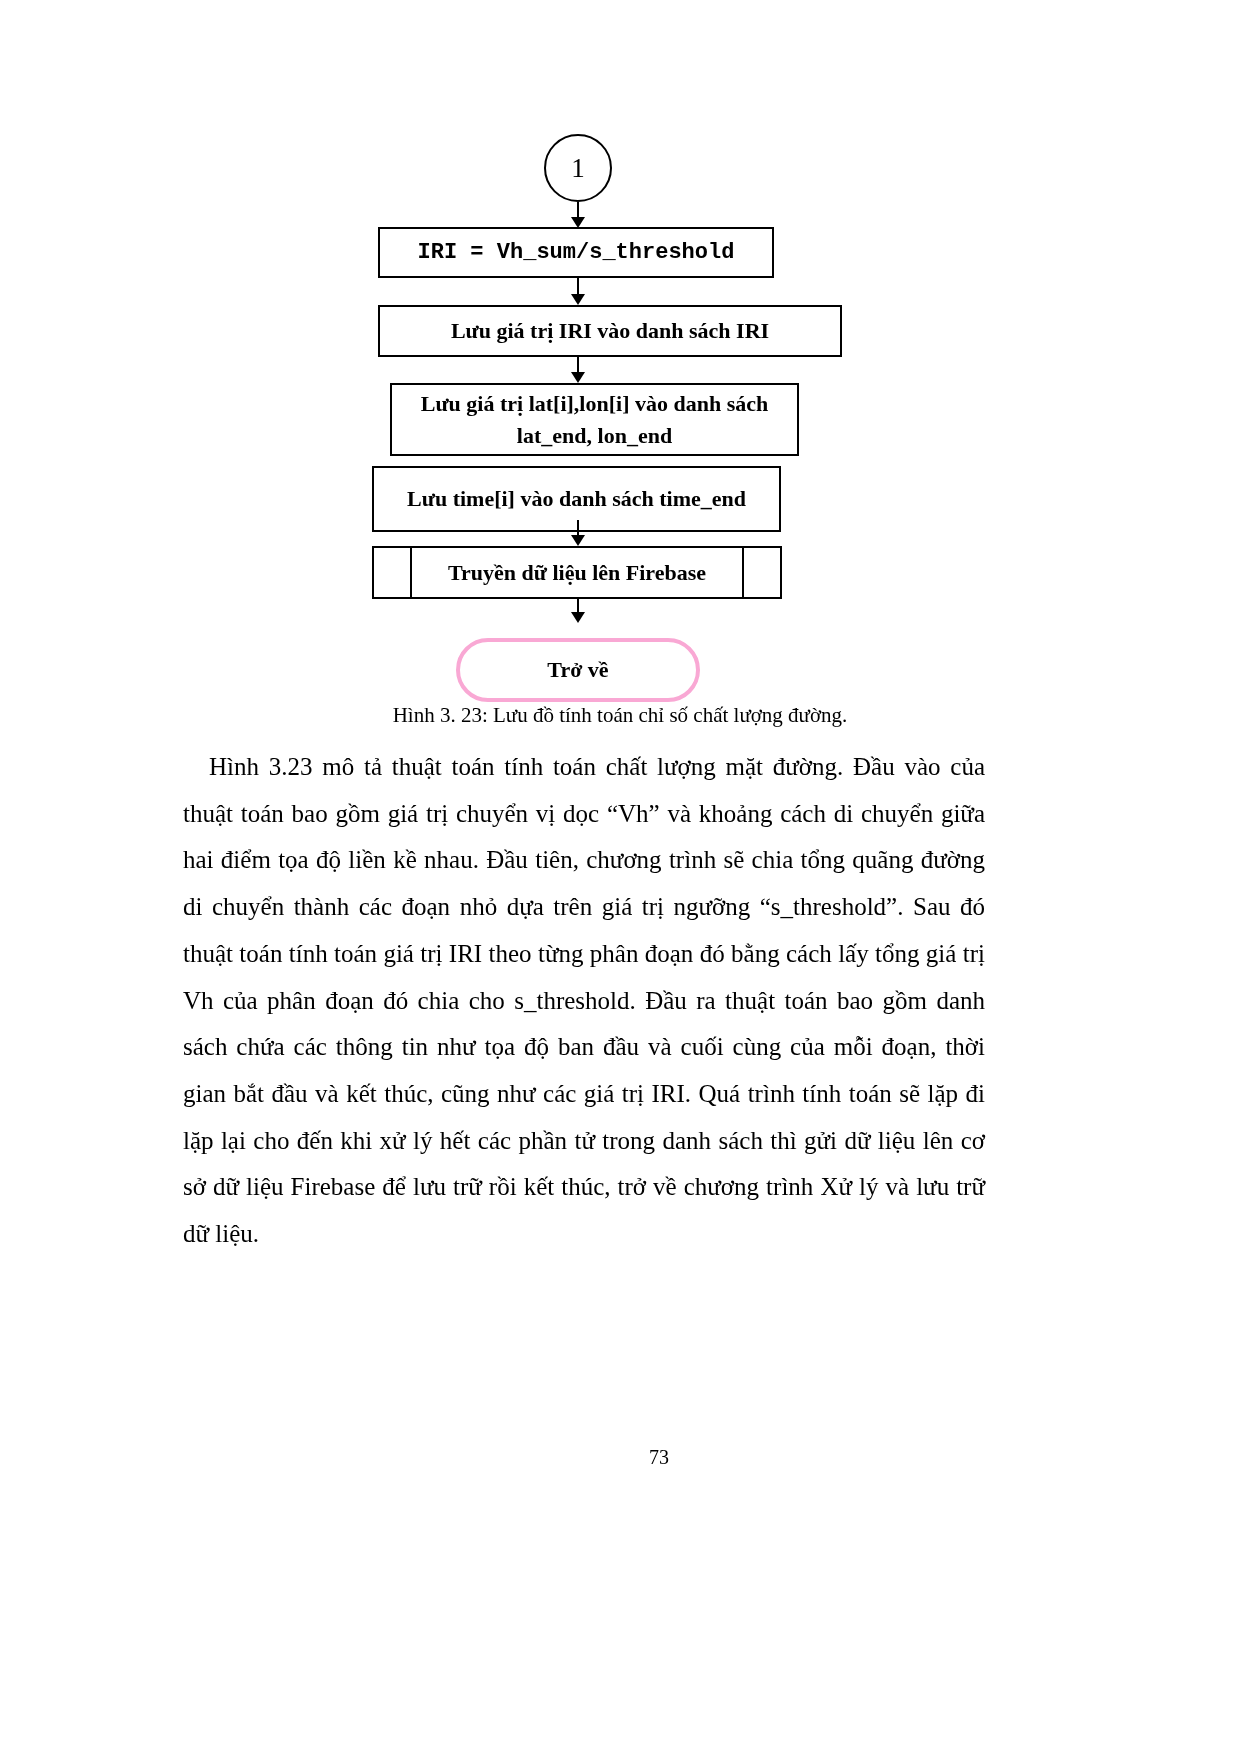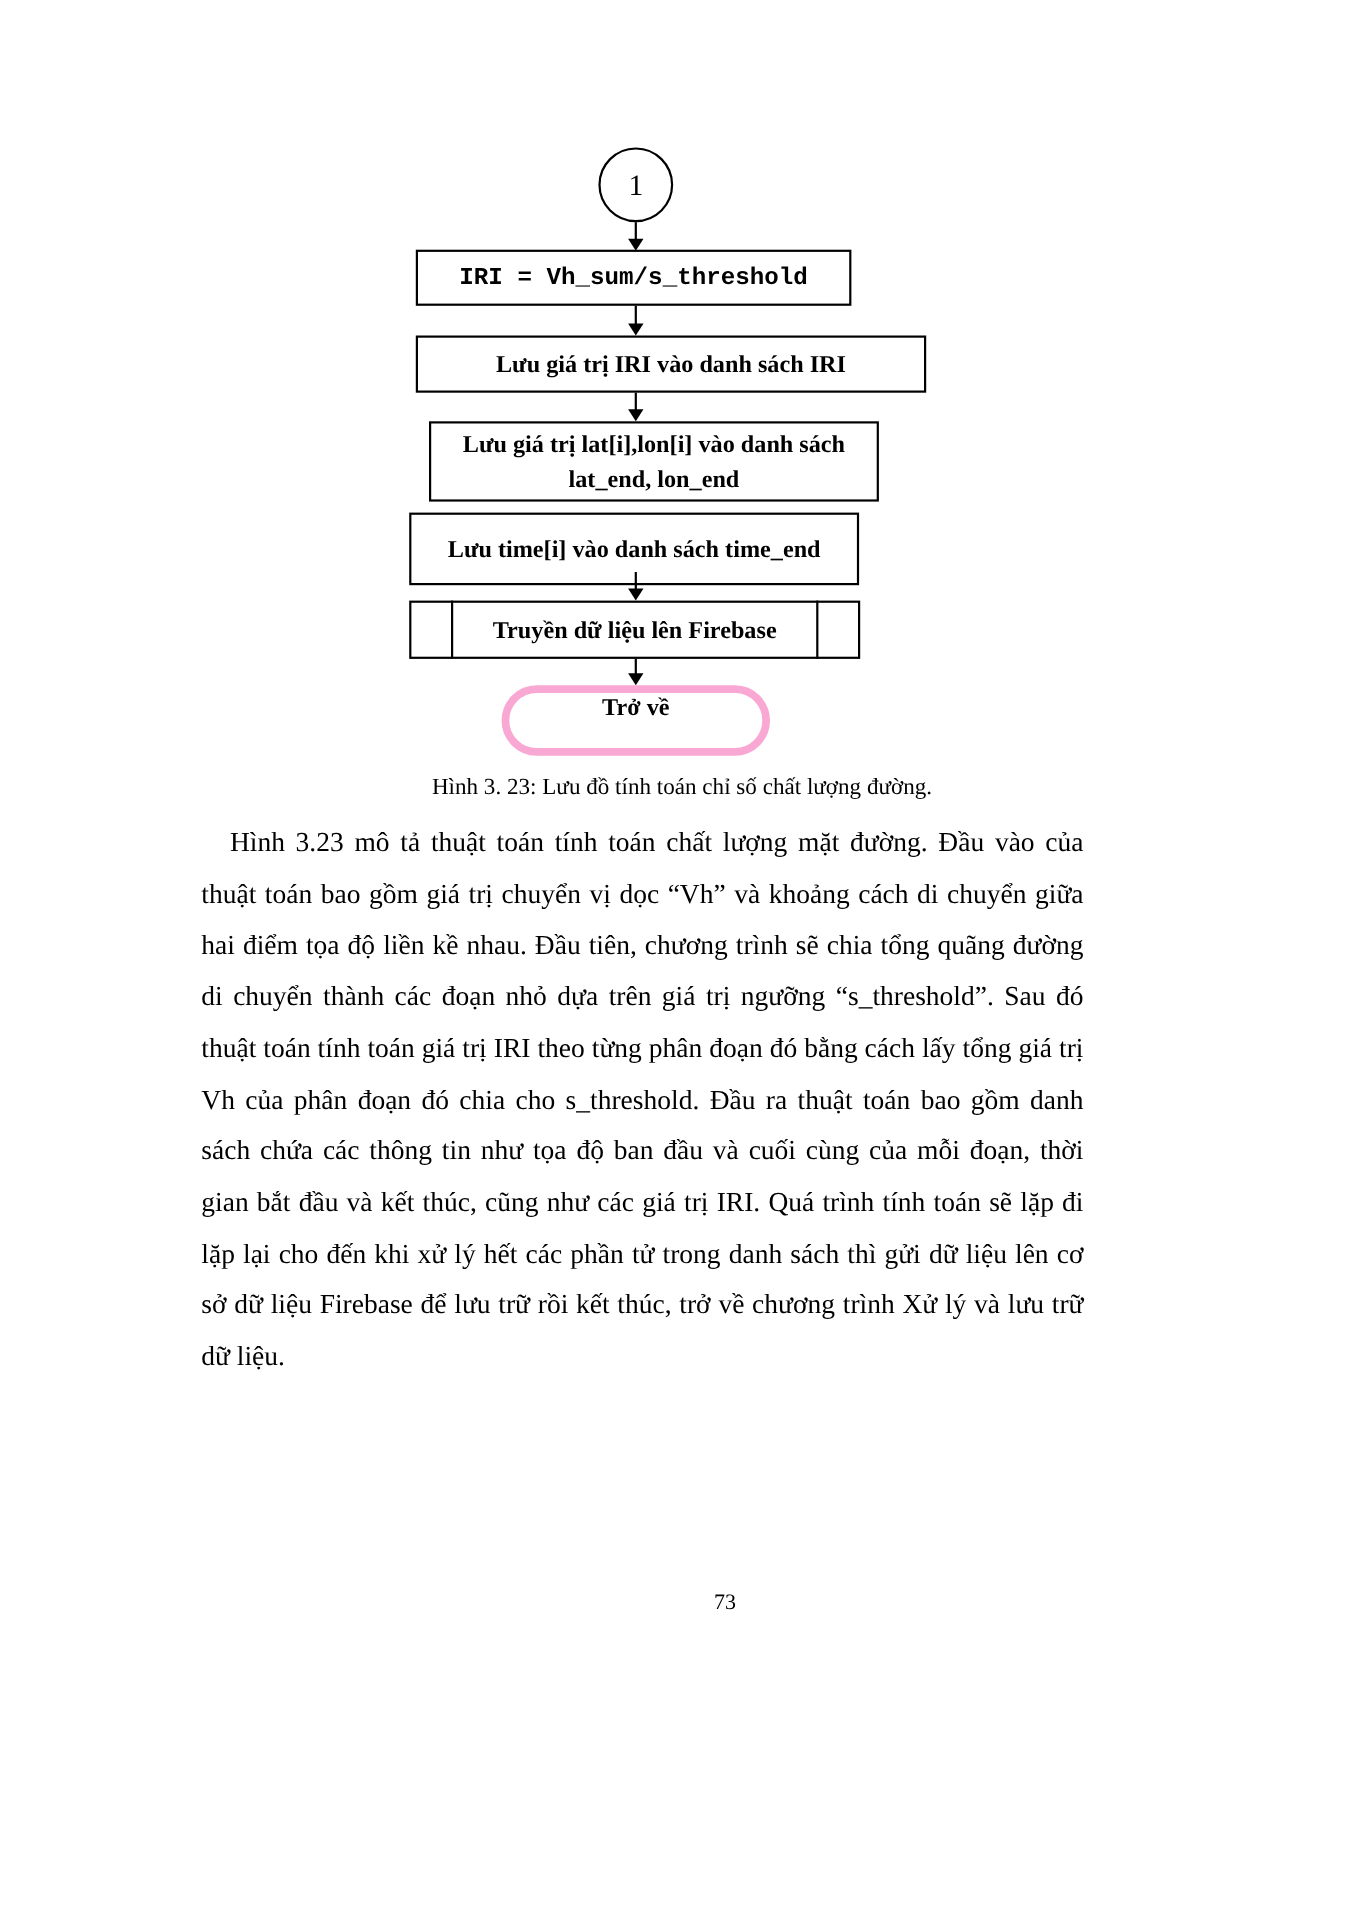--- a/index.html
+++ b/index.html
@@ -46,25 +46,25 @@
 
   .pp-bar {
     position: absolute; top: -2px; bottom: -2px; width: 2px;
     background: #000;
   }
   .pp-bar.left  { left: 36px; }
   .pp-bar.right { right: 36px; }
 
   .terminator {
     position: absolute;
-    left: 456px; top: 623px;
+    left: 456px; top: 638px;
     width: 244px; height: 64px;
-    border: 7px solid #f9a8d4;
+    border: 4px solid #f9a8d4;
     border-radius: 34px;
-    display: flex; justify-content: center;
+    display: flex; align-items: center; justify-content: center;
     font-size: 22px;
     font-weight: bold;
   }
 
   .arrow-line {
     position: absolute;
     width: 2px;
     background: #000;
   }
   .arrow-head {

